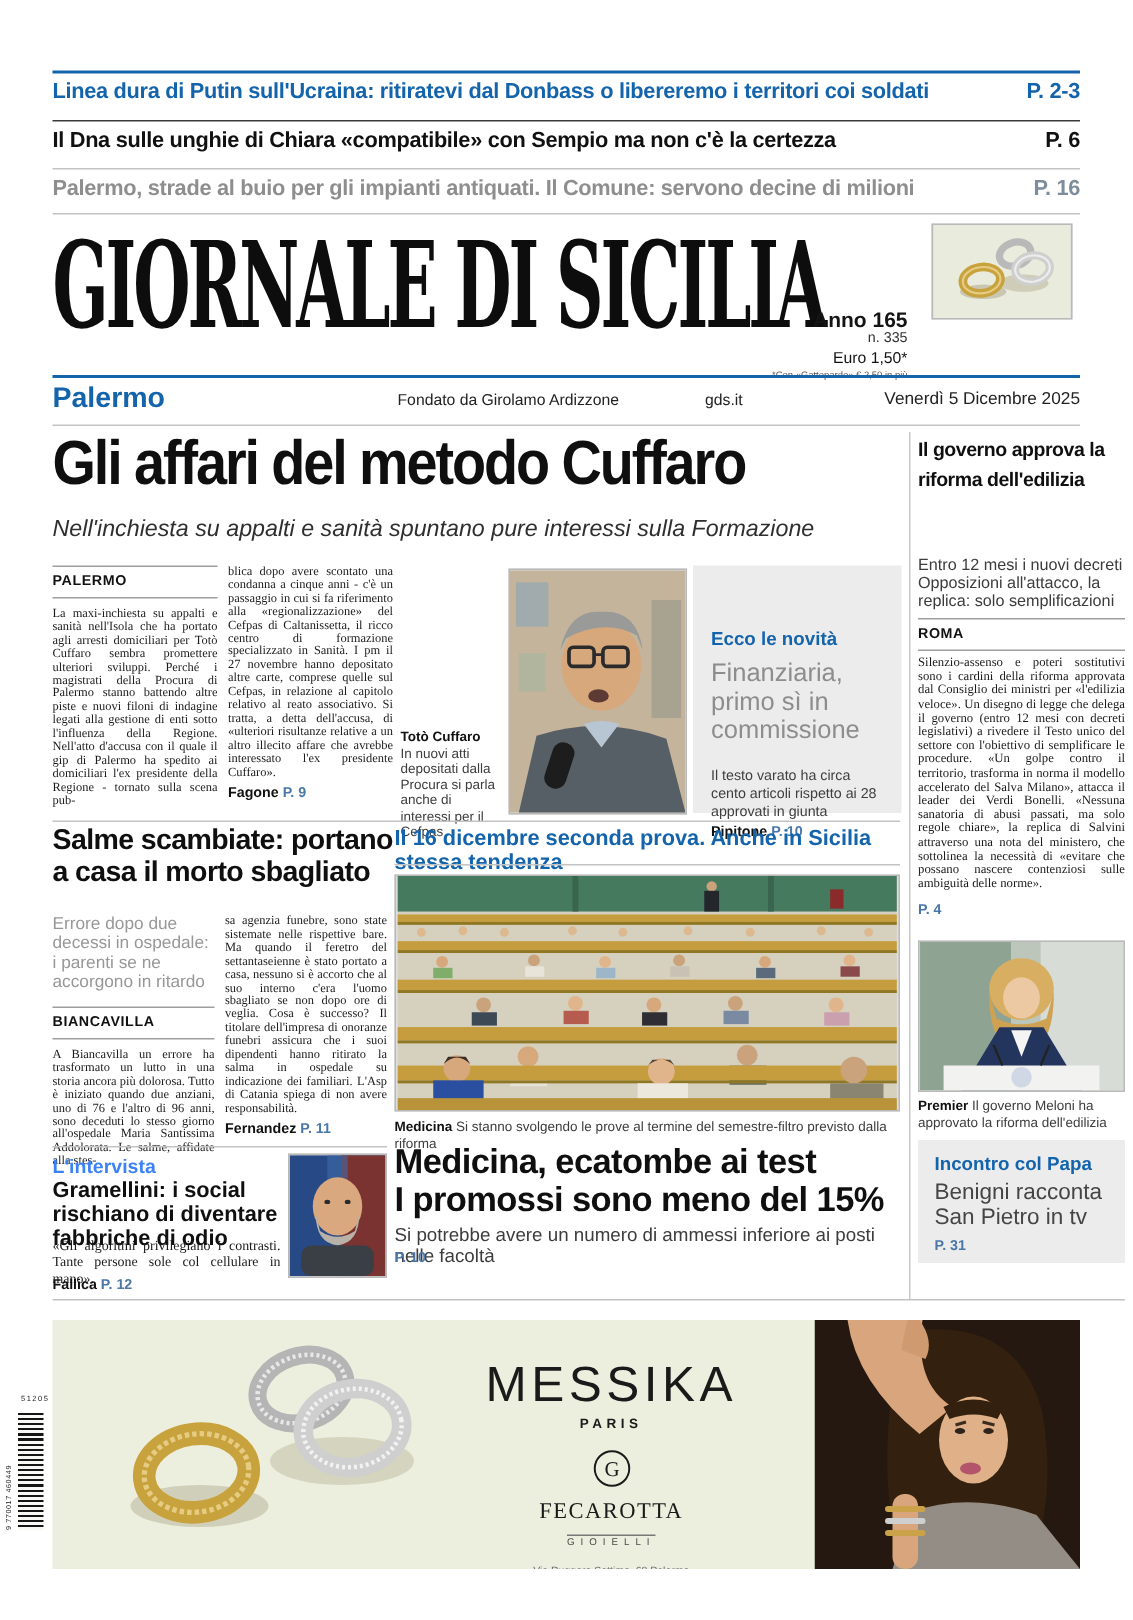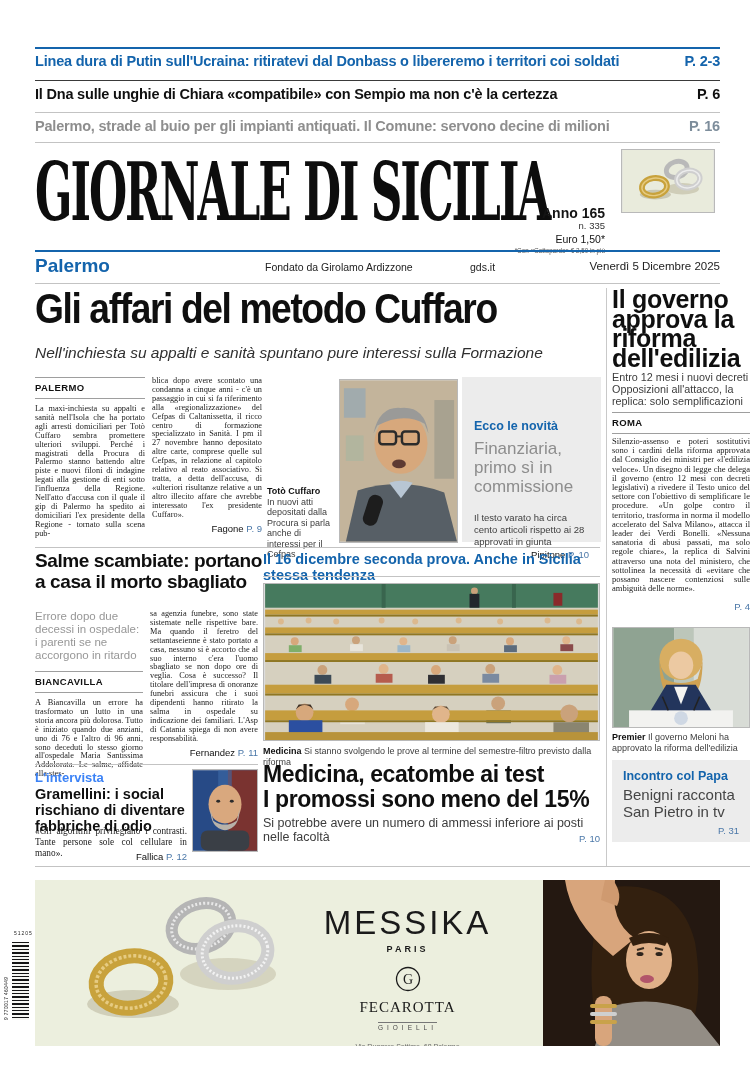--- a/index.html
+++ b/index.html
@@ -33,35 +33,35 @@
   
   .edition{position:absolute;left:35px;top:255px;font-size:19px;font-weight:bold;color:#1464ac;}
   .ib-mid{position:absolute;top:261px;font-size:10.5px;color:#222;}
   .ib-date{position:absolute;right:35px;top:260px;font-size:11.5px;color:#222;}
 
   
   .jbody{font-family:"Liberation Serif",serif;font-size:8.3px;line-height:8.9px;
          text-align:justify;color:#1b1b1b;}
   .kickbox{border-top:1px solid #9e9e9e;border-bottom:1px solid #9e9e9e;padding:4px 0 5px;
            font-size:9.5px;font-weight:bold;letter-spacing:.4px;color:#111;}
-  .byline{font-size:9.5px;font-weight:normal;color:#111;text-align:right;}
+  .byline{font-size:9.5px;font-weight:bold;color:#111;}
   .byline .pg{color:#4a77a8;}
   .cap{font-size:9px;line-height:10.5px;color:#3d3d3d;}
   .cap .cap-b{font-weight:bold;color:#111;}
   .bluehead{color:#1464ac;font-weight:bold;}
   .graybox{background:#ececec;}
   .photo{border:1px solid #b9b9b9;box-sizing:border-box;background:#ddd;overflow:hidden;}
   .photo svg{display:block;width:100%;height:100%;}
 
   .lead-headline{position:absolute;left:35px;top:287px;width:600px;font-size:40px;line-height:42px;
       font-weight:bold;letter-spacing:-1.5px;color:#0f0f0f;white-space:nowrap;
       transform:scale(.93,1.04);transform-origin:left top;}
   .lead-sub{position:absolute;left:35px;top:344px;width:570px;font-size:15.5px;color:#2f2f2f;font-style:italic;}
 
-  .gov-headline{position:absolute;left:612px;top:290px;width:140px;font-size:25px;line-height:19.5px;
+  .gov-headline{position:absolute;left:612px;top:290px;width:140px;font-size:13px;line-height:19.5px;
       font-weight:bold;letter-spacing:-0.3px;color:#0f0f0f;}
   .gov-sub{position:absolute;left:612px;top:371px;width:138px;font-size:10.8px;line-height:12px;color:#3c3c3c;}
 
   .box-pad{padding:10px 12px;box-sizing:border-box;}
   .fin-head{font-size:17px;line-height:19px;color:#8d8d8d;margin-top:6px;}
   .fin-body{font-size:9.5px;line-height:12px;color:#3e3e3e;margin-top:16px;}
 
   .salme-headline{position:absolute;left:35px;top:551px;width:232px;font-size:19px;line-height:20.5px;
       font-weight:bold;letter-spacing:-0.4px;color:#0f0f0f;}
   .gray-sub{font-size:11.5px;line-height:13px;color:#979797;}

